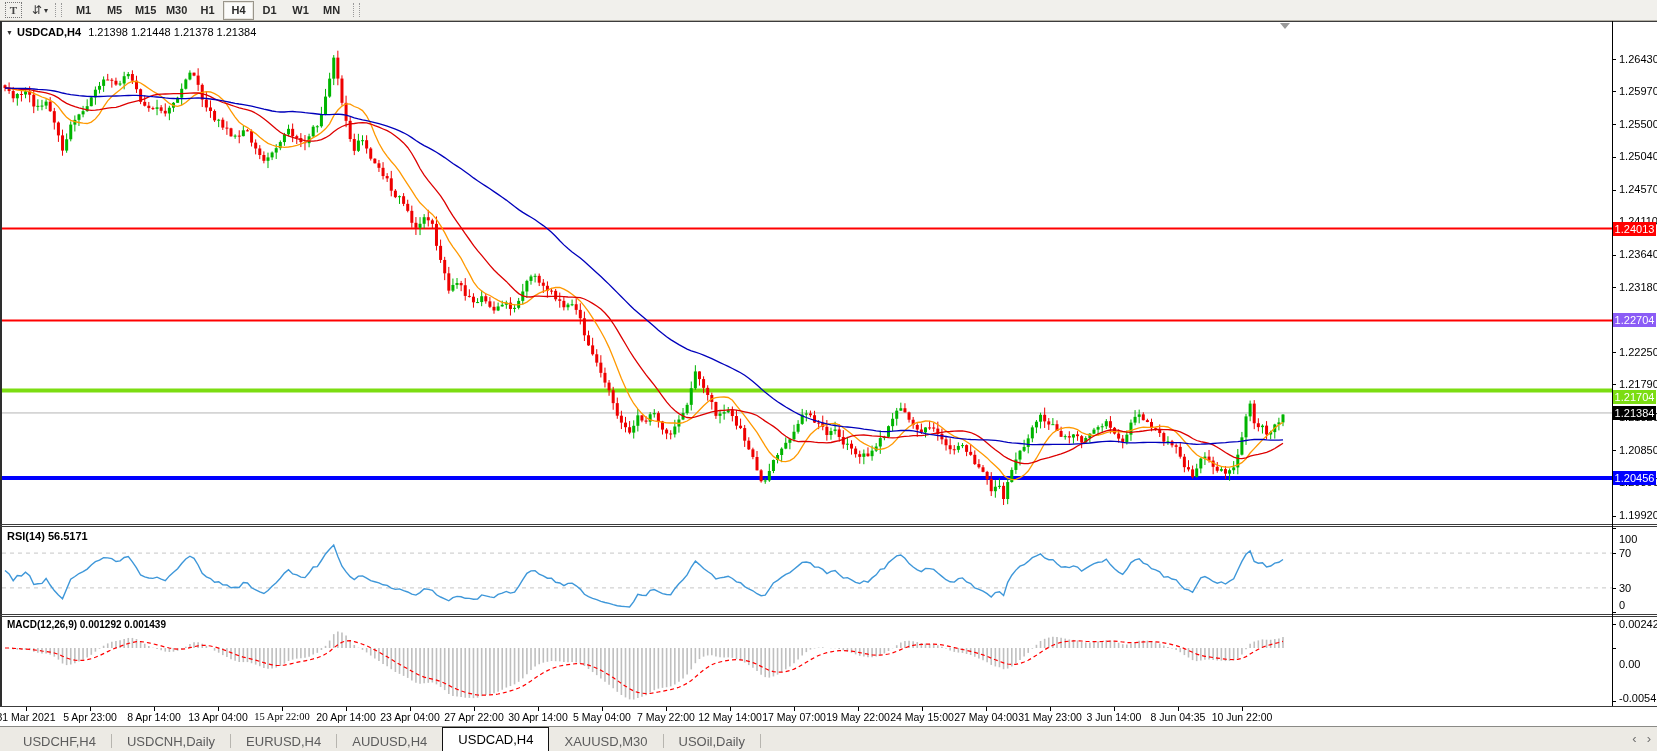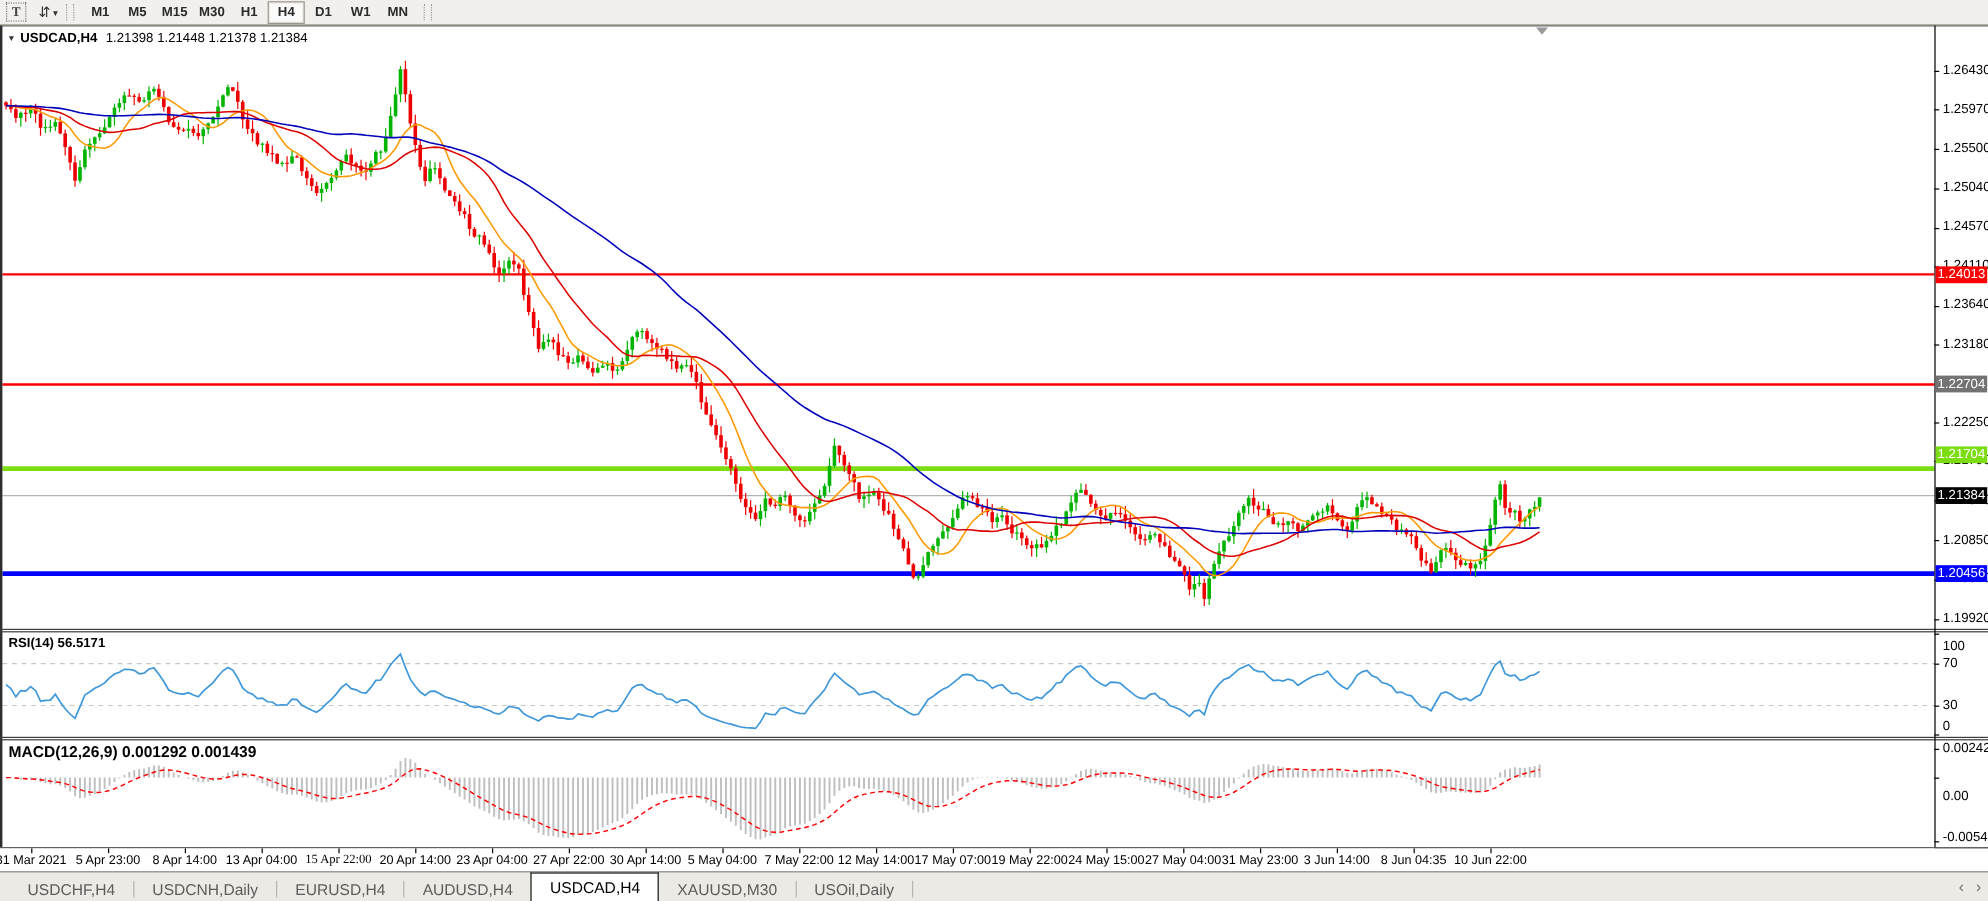--- a/index.html
+++ b/index.html
@@ -20,21 +20,21 @@
   
   .hline-sep{position:absolute;left:0;width:1657px;height:1px;background:#3c3c3c;z-index:3;}
   #win-left{position:absolute;left:0;top:21px;width:2px;height:685px;background:#2e2e2e;z-index:3;}
   #axis-vline{position:absolute;left:1612px;top:21px;width:1px;height:685px;background:#000;z-index:3;}
   #plot{position:absolute;left:0;top:21px;z-index:2;}
   
   #chart-title{position:absolute;left:6px;top:26px;z-index:4;font-size:11px;font-weight:700;color:#000;}
   #chart-title .collapse{font-size:7px;color:#333;vertical-align:1px;margin-right:4px;}
   #chart-title .ohlc{margin-left:7px;font-weight:400;}
   #rsi-label{position:absolute;left:7px;top:530px;z-index:4;font-size:11px;font-weight:700;color:#000;}
-  #macd-label{position:absolute;left:7px;top:619px;z-index:4;font-size:13px;font-weight:700;color:#000;}
+  #macd-label{position:absolute;left:7px;top:619px;z-index:4;font-size:10px;font-weight:700;color:#000;}
   #shift-marker{position:absolute;left:1280px;top:23px;width:0;height:0;z-index:4;
        border-left:5px solid transparent;border-right:5px solid transparent;border-top:6px solid #9a9a9a;}
   
   #price-axis{position:absolute;left:1612px;top:21px;width:45px;height:685px;z-index:4;background:transparent;}
   .ptick-dash{position:absolute;left:0;width:4px;height:1px;background:#000;}
   .ptick{position:absolute;left:7px;font-size:11px;color:#000;white-space:nowrap;}
   .pbadge{position:absolute;left:1px;width:43px;height:14px;line-height:14px;font-size:11px;color:#fff;
           text-align:center;white-space:nowrap;z-index:2;}
   
   #time-axis{position:absolute;left:0;top:707px;width:1612px;height:19px;z-index:4;background:#fff;}
@@ -1079,22 +1079,22 @@
       <div class="ptick" style="top: 560.9px;">30</div>
       <div class="ptick-dash" style="top: 591px;"></div>
       <div class="ptick" style="top: 578px;">0</div>
       <div class="ptick-dash" style="top: 602.95px;"></div>
       <div class="ptick" style="top: 596.95px;">0.002429</div>
       <div class="ptick-dash" style="top: 627px;"></div>
       <div class="ptick" style="top: 637px;">0.00</div>
       <div class="ptick-dash" style="top: 680.465px;"></div>
       <div class="ptick" style="top: 671px;">-0.0054</div>
       <div class="pbadge" style="top: 200.619px; background: rgb(255, 0, 0); color: rgb(255, 255, 255);">1.24013</div>
-      <div class="pbadge" style="top: 292.396px; background: #737373; color: rgb(255, 255, 255);">1.22704</div>
-      <div class="pbadge" style="top: 351px; background: rgb(124, 221, 18); color: rgb(255, 255, 255);">1.21704</div>
+      <div class="pbadge" style="top: 292.396px; background: #8b5cf6; color: rgb(255, 255, 255);">1.22704</div>
+      <div class="pbadge" style="top: 369px; background: rgb(124, 221, 18); color: rgb(255, 255, 255);">1.21704</div>
       <div class="pbadge" style="top: 384.943px; background: rgb(0, 0, 0); color: rgb(255, 255, 255);">1.21384</div>
       <div class="pbadge" style="top: 450.007px; background: rgb(0, 0, 255); color: rgb(255, 255, 255);">1.20456</div>
     </div>
   <div id="time-axis">
       <div class="tdash" style="left: 26px;"></div>
       <div class="tlabel" style="left: 26px;">31 Mar 2021</div>
       <div class="tdash" style="left: 90px;"></div>
       <div class="tlabel" style="left: 90px;">5 Apr 23:00</div>
       <div class="tdash" style="left: 154px;"></div>
       <div class="tlabel" style="left: 154px;">8 Apr 14:00</div>

